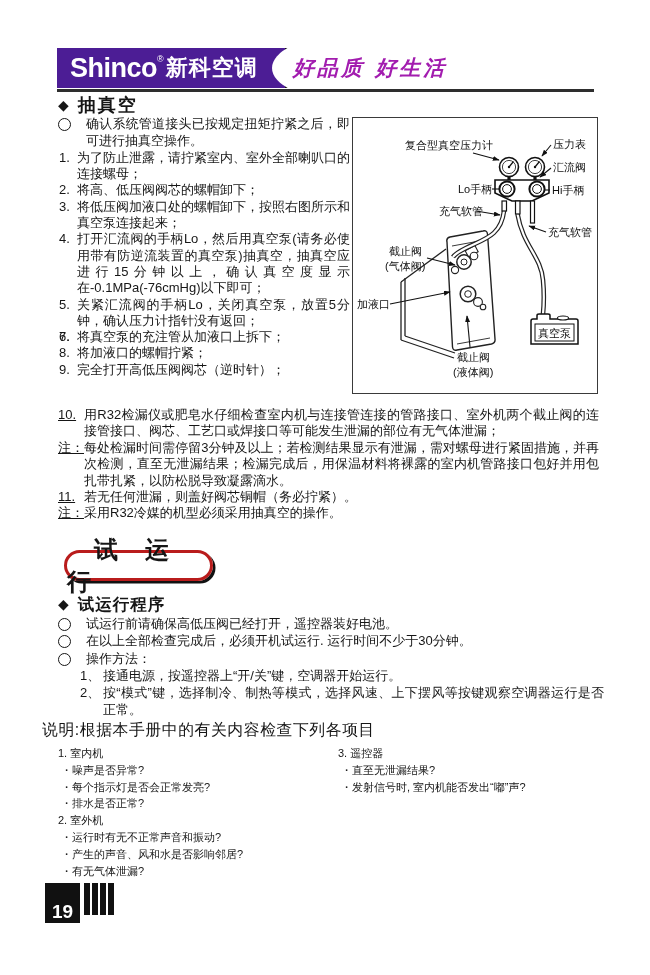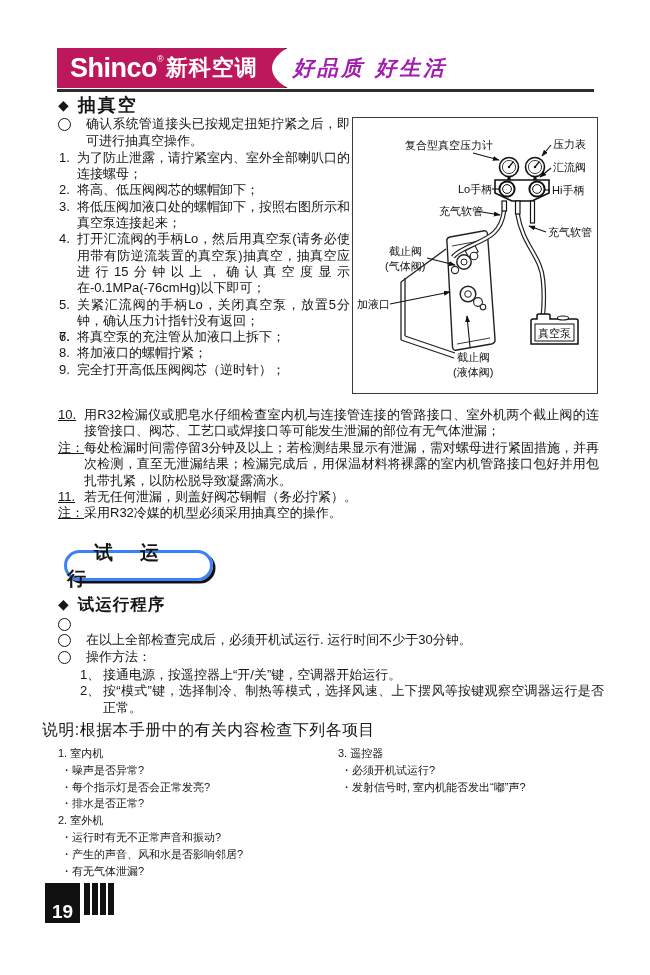--- a/index.html
+++ b/index.html
@@ -3,21 +3,21 @@
 <meta charset="utf-8">
 <style>
   html,body { margin:0; padding:0; background:#ffffff; }
   .page {
     position:relative; width:650px; height:975px; background:#fff;
     font-family:"Liberation Sans","DejaVu Sans",sans-serif; color:#161616;
     overflow:hidden;
   }
   
   .logo-bar { position:absolute; left:57px; top:48px; width:232px; height:40px;
-    background:#be185d; display:flex; align-items:center; padding-left:13px; box-sizing:border-box; z-index:1; }
+    background:#4c1d95; display:flex; align-items:center; padding-left:13px; box-sizing:border-box; z-index:1; }
   .logo-tail { position:absolute; left:285px; top:48px; width:30px; height:40px; background:#121212; z-index:1; }
   .logo-cut { position:absolute; left:272px; top:37px; width:132px; height:62px; background:#fff; border-radius:50%; z-index:2; }
   .brand-en { color:#fff; font-weight:bold; font-size:27px; letter-spacing:-0.5px; }
   .brand-reg { color:#fff; font-size:9px; vertical-align:top; position:relative; top:-9px; }
   .brand-cn { color:#fff; font-weight:bold; font-size:22px; letter-spacing:1px; margin-left:2px; }
   .slogan { position:absolute; left:293px; top:54px; z-index:3; font-family:"DejaVu Serif","Liberation Serif",serif;
     font-style:italic; font-weight:bold; font-size:21px; letter-spacing:3px; color:#a21caf; }
   .header-rule { position:absolute; left:57px; top:89px; width:537px; height:3px; background:#2e2e2e; z-index:3; }
 
   
@@ -38,23 +38,23 @@
   .diagram svg { display:block; }
   .dlabel { font-size:11px; fill:#111; }
 
   
   .vacuum-wide { position:absolute; left:58px; top:407px; width:541px; font-size:13px; line-height:16.4px; text-align:justify; }
   .witem { position:relative; padding-left:26px; }
   .witem .num { position:absolute; left:0;text-decoration:underline; }
 
   
   .pill { position:absolute; left:64px; top:550px; width:143px; height:25px;
-    border:3px solid #3b82f6; border-radius:17px; box-shadow:2.5px 2.5px 0 #111;
+    border:3px solid #b91c1c; border-radius:17px; box-shadow:2.5px 2.5px 0 #111;
     display:flex; align-items:center; justify-content:flex-end;
-    font-size:19px; font-weight:bold; letter-spacing:27px; text-indent:27px; }
+    font-size:24px; font-weight:bold; letter-spacing:27px; text-indent:27px; }
   .trial { position:absolute; left:58px; top:596px; width:546px; font-size:13px; line-height:16.6px; }
   .trial .sec-title { font-size:16.5px; letter-spacing:1px; }
   .nitem { position:relative; margin-left:22px; padding-left:23px; text-align:justify; }
   .nitem .num { position:absolute; left:0; }
   .note-heading { position:absolute; left:42px; top:720px; font-size:15.8px; font-weight:500; letter-spacing:0.6px; }
 
   
   .checklist { position:absolute; left:58px; top:745px; width:548px; display:flex; font-size:11px; line-height:16.8px; }
   .chk-left { width:280px; }
   .chk-right { flex:1; }
@@ -211,20 +211,21 @@
     <span>试运行</span>
   </div>
 
   <div class="trial">
     <div class="sec-head">
       <span class="diamond">◆</span>
       <span class="sec-title">试运行程序</span>
     </div>
     <div class="bullet-row">
       <span class="circle-bullet"></span>
+      <span>试运行前请确保高低压阀已经打开，遥控器装好电池。</span>
     </div>
     <div class="bullet-row">
       <span class="circle-bullet"></span>
       <span>在以上全部检查完成后，必须开机试运行. 运行时间不少于30分钟。</span>
     </div>
     <div class="bullet-row">
       <span class="circle-bullet"></span>
       <span>操作方法：</span>
     </div>
     <div class="nitem"><span class="num">1、</span><span>接通电源，按遥控器上“开/关”键，空调器开始运行。</span></div>
@@ -239,21 +240,21 @@
       <div class="chk-dot">・噪声是否异常?</div>
       <div class="chk-dot">・每个指示灯是否会正常发亮?</div>
       <div class="chk-dot">・排水是否正常?</div>
       <div>2. 室外机</div>
       <div class="chk-dot">・运行时有无不正常声音和振动?</div>
       <div class="chk-dot">・产生的声音、风和水是否影响邻居?</div>
       <div class="chk-dot">・有无气体泄漏?</div>
     </div>
     <div class="chk-right">
       <div>3. 遥控器</div>
-      <div class="chk-dot">・必须开机试运行?</div>
+      <div class="chk-dot">・直至无泄漏结果?</div>
       <div class="chk-dot">・发射信号时, 室内机能否发出“嘟”声?</div>
     </div>
   </div>
 
   <div class="page-box">
     <span>19</span>
   </div>
   <div class="page-bars">
     <div class="bar"></div>
     <div class="bar"></div>

